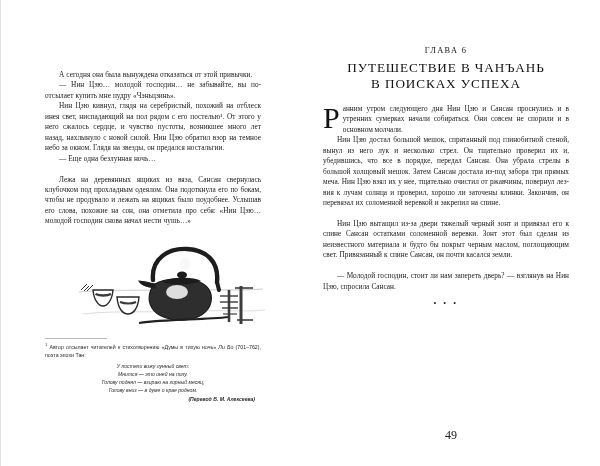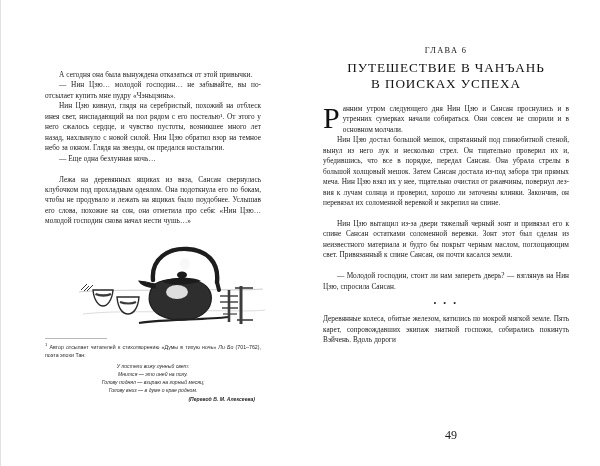--- a/index.html
+++ b/index.html
@@ -282,19 +282,18 @@
       </p>
 
       <p class="body">Нин Цзю достал большой мешок, спрятанный под глино­битной стеной, вынул из него лук и несколько стрел. Он тща­тельно проверил их и, убедившись, что все в порядке, передал Сансан. Она убрала стрелы в большой холщовый мешок. За­тем Сансан достала из-под забора три прямых меча. Нин Цзю взял их у нее, тщательно очистил от ржавчины, повернул лез­вия к лучам солнца и проверил, хорошо ли заточены клинки. Закончив, он перевязал их соломенной веревкой и закрепил на спине.</p>
       <div class="sp"></div>
       <p class="body">Нин Цзю вытащил из-за двери тяжелый черный зонт и привязал его к спине Сансан остатками соломенной верев­ки. Зонт этот был сделан из неизвестного материала и будто бы покрыт черным маслом, поглощающим свет. Привязан­ный к спине Сансан, он почти касался земли.</p>
       <div class="sp"></div>
       <p class="body">— Молодой господин, стоит ли нам запереть дверь? — взглянув на Нин Цзю, спросила Сансан.</p>
 
       <div id="scene-break">• • •</div>
 
-      <p class="body noindent">Деревянные колеса, обитые железом, катились по мокрой мягкой земле. Пять карет, сопровождавших экипаж знат­ной госпожи, собирались покинуть Вэйчень. Вдоль дороги</p>
     </div>
 
     <div id="page-number">49</div>
   </div>
 
 </div>
 
 </body></html>

